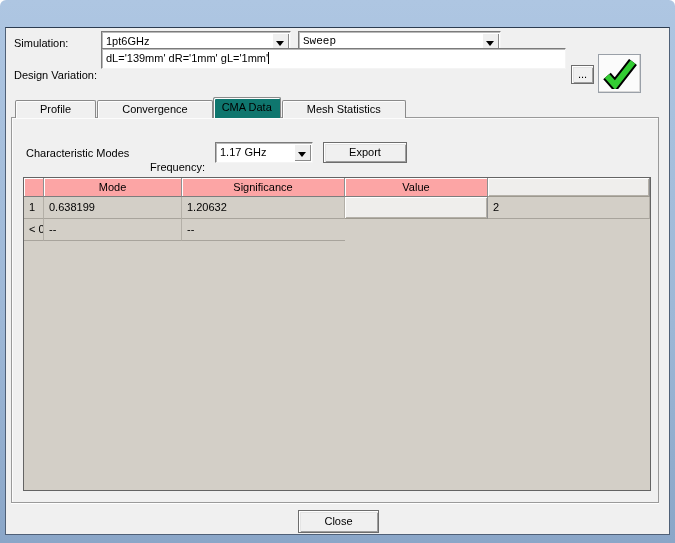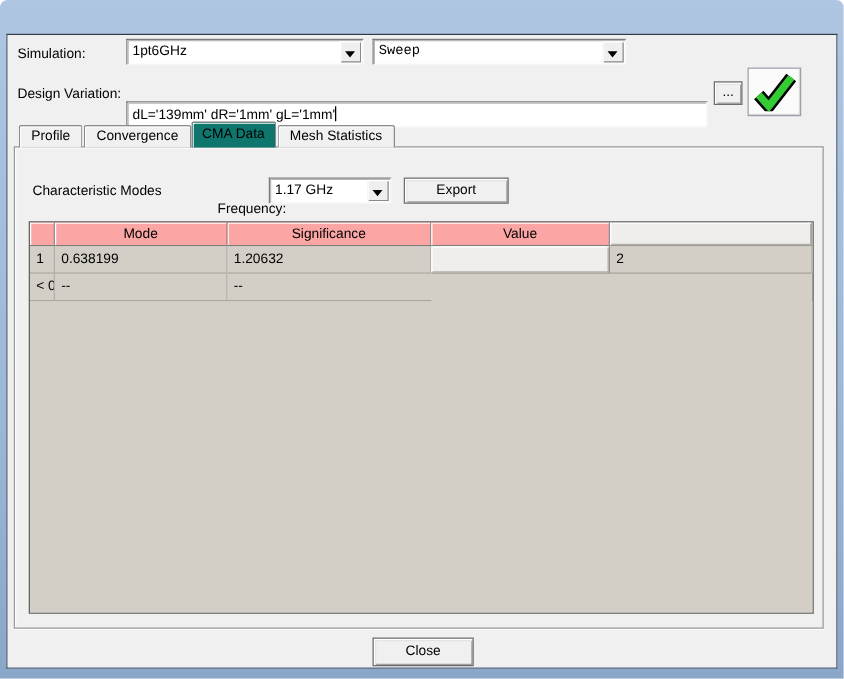--- a/index.html
+++ b/index.html
@@ -95,21 +95,21 @@
 
   .check-panel {
     position:absolute; left:592px; top:26px; width:43px; height:39px;
     background:#fbfbfb; border:1px solid #9aa0a8; box-shadow:inset -1px -1px 0 #d8d8d8;
   }
   .check-panel svg { position:absolute; left:4px; top:4px; }
 
   
   .tabs { position:absolute; left:9px; top:69px; height:21px; display:flex; align-items:flex-end; z-index:5; }
   .tab {
-    height:18px; line-height:17px; padding:0 9px; background:#f0f0f0;
+    height:18px; line-height:17px; padding:0 24px; background:#f0f0f0;
     border:1px solid #8a8a8a; border-bottom:none; border-radius:2px 2px 0 0;
     box-shadow:inset 1px 1px 0 #fdfdfd; margin-right:1px; white-space:nowrap; cursor:default;
   }
   .tab.active {
     height:21px; line-height:19px; padding:0 8px; position:relative; z-index:6;
     background:#0f766e; margin-left:-1px;
   }
   .tab-page {
     position:absolute; left:5px; top:89px; width:648px; height:386px;
     background:#f0f0f0; border:1px solid #9a9a9a;
@@ -159,41 +159,41 @@
         </span>
     </div>
     <div class="combo sunken" style="left:292px; top:3px; width:203px;font-family:Liberation Mono, monospace;">
       <span class="val">Sweep</span>
       <span class="drop-btn">
           <span class="drop-arrow"></span>
         </span>
     </div>
 
     <div class="lbl" style="left:8px; top:41px;">Design Variation:</div>
-    <div class="edit sunken" style="left:95px; top:53px; width:465px;text-decoration:underline;">
+    <div class="edit sunken" style="left:95px; top:20px; width:465px;text-decoration:underline;">
       <span class="val"><span>dL='139mm' dR='1mm' gL='1mm'</span><span class="caret"></span></span>
     </div>
     <div class="push-btn" style="left:565px; top:37px; width:23px; height:19px; line-height:17px;">...</div>
     <div class="check-panel">
       <svg width="34" height="30" viewBox="0 0 34 30">
         <path d="M4 17 L12 26 L30 3" fill="none" stroke="#000000" stroke-width="10" stroke-linejoin="miter"></path>
         <path d="M4 17 L12 26 L30 3" fill="none" stroke="#33cc33" stroke-width="6" stroke-linejoin="miter"></path>
       </svg>
     </div>
 
     <div class="tabs">
       <div class="tab">Profile</div>
       <div class="tab">Convergence</div>
       <div class="tab active">CMA Data</div>
       <div class="tab">Mesh Statistics</div>
     </div>
     <div class="tab-page"></div>
 
     <div class="lbl" style="left:20px; top:119px; z-index:7;">Characteristic Modes</div>
-    <div class="lbl" style="left:144px; top:133px; z-index:7;margin-left:24px;">Frequency:</div>
+    <div class="lbl" style="left:144px; top:133px; z-index:7;">Frequency:</div>
     <div class="combo sunken" style="left:209px; top:114px; width:98px; z-index:7;">
       <span class="val">1.17 GHz</span>
       <span class="drop-btn">
           <span class="drop-arrow"></span>
         </span>
     </div>
     <div class="push-btn" style="left:317px; top:114px; width:84px; height:21px; line-height:19px; z-index:7;">Export</div>
 
     <div class="grid" style="z-index:7;">
 

